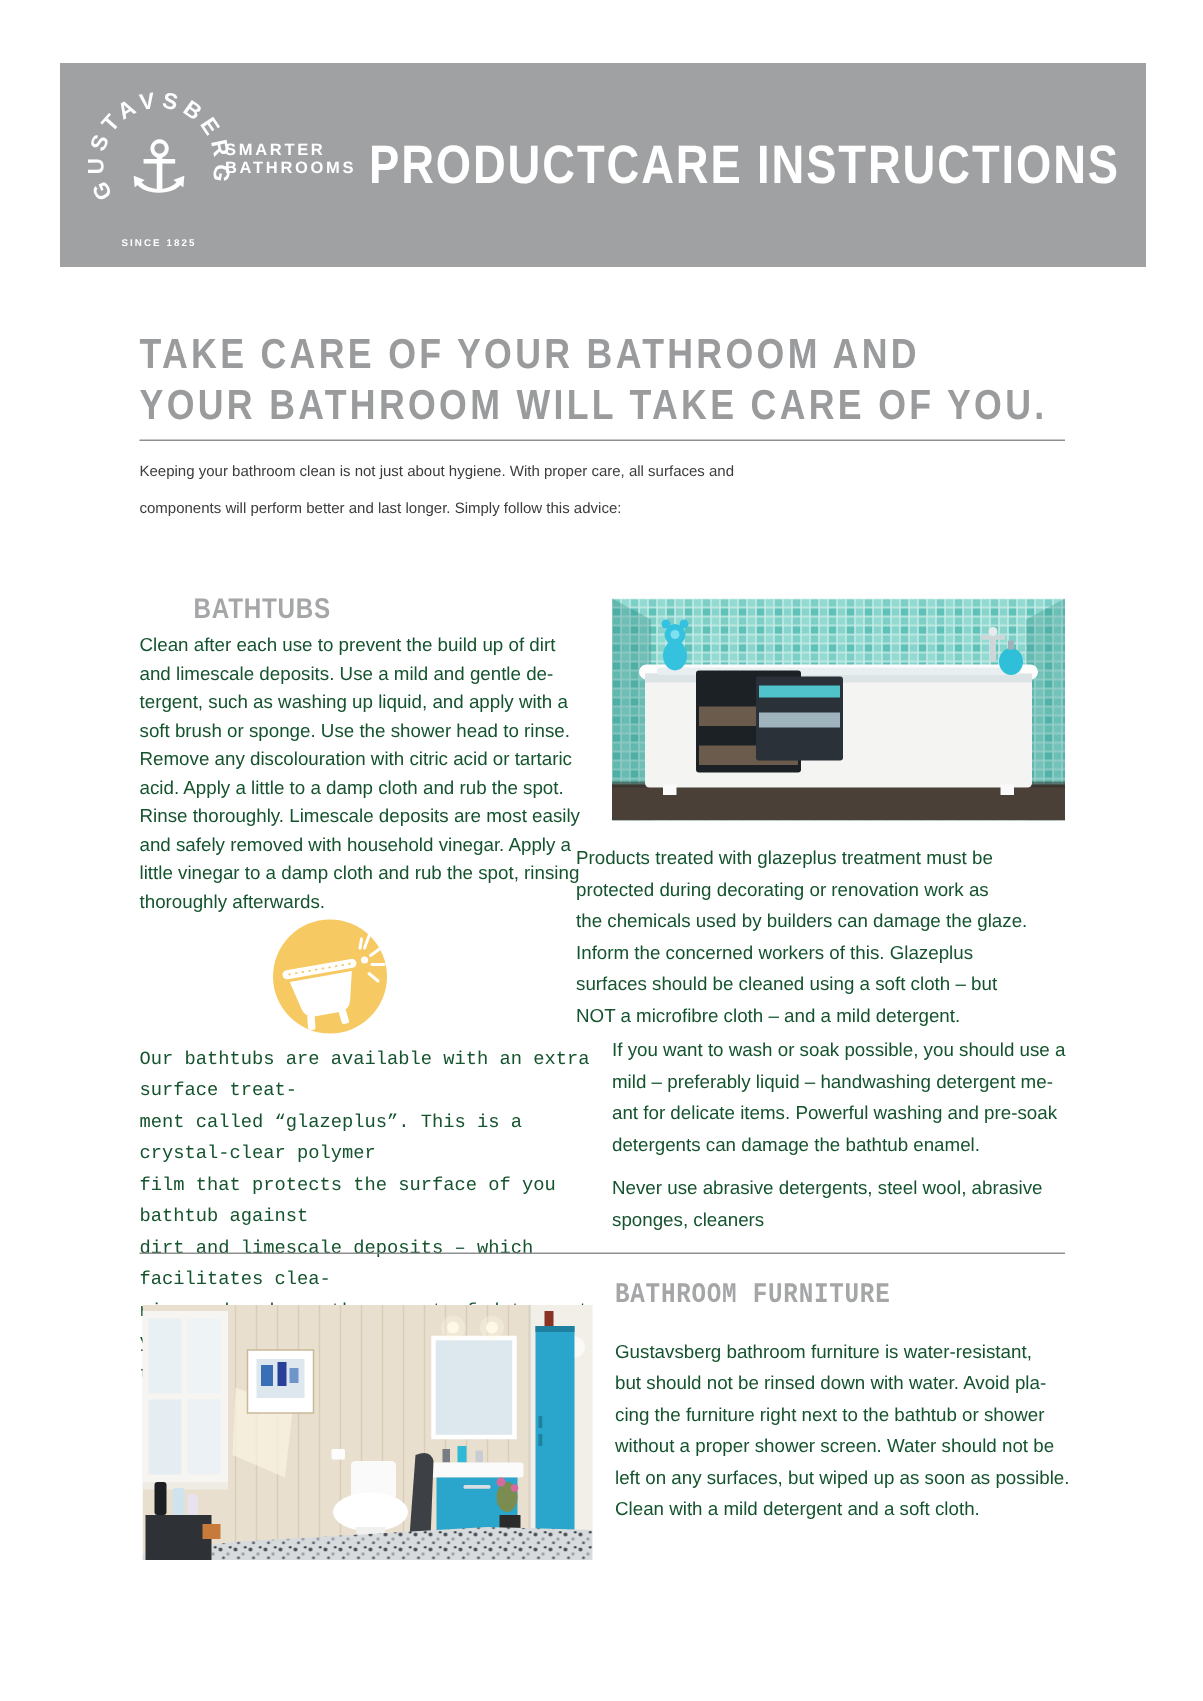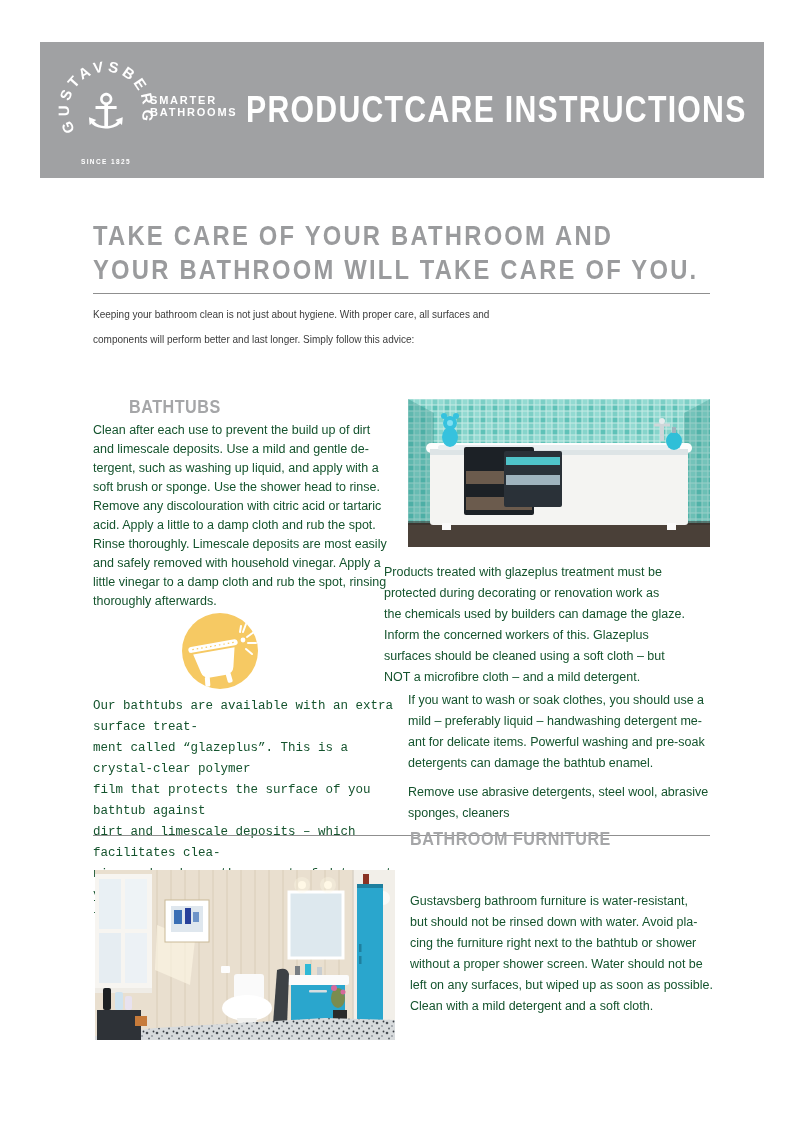--- a/index.html
+++ b/index.html
@@ -180,26 +180,26 @@
     </svg>
   </figure>
 
   <div class="abs body-text" style="left:384px; top:562px;">Products treated with glazeplus treatment must be
 protected during decorating or renovation work as
 the chemicals used by builders can damage the glaze.
 Inform the concerned workers of this. Glazeplus
 surfaces should be cleaned using a soft cloth – but
 NOT a microfibre cloth – and a mild detergent.</div>
 
-  <div class="abs body-text" style="left:408px; top:690px;">If you want to wash or soak clothes, you should use a
+  <div class="abs body-text" style="left:408px; top:690px;">If you want to wash or soak possible, you should use a
 mild – preferably liquid – handwashing detergent me-
 ant for delicate items. Powerful washing and pre-soak
 detergents can damage the bathtub enamel.</div>
 
-  <div class="abs body-text" style="left:408px; top:782px;">Remove use abrasive detergents, steel wool, abrasive
+  <div class="abs body-text" style="left:408px; top:782px;">Never use abrasive detergents, steel wool, abrasive
 sponges, cleaners</div>
 
   <div class="abs rule rule2"></div>
 
   <figure class="abs" style="left:95px; top:870px;">
     <svg class="photo" width="300" height="170" viewBox="0 0 300 170">
       <defs>
         <pattern id="speckle" width="10" height="10" patternUnits="userSpaceOnUse">
           <rect width="10" height="10" fill="#d8dbdd"></rect>
           <circle cx="2" cy="3" r="1.3" fill="#4a4f55"></circle>
@@ -297,21 +297,21 @@
       <g>
         <rect x="2" y="140" width="44" height="30" fill="#2e3237"></rect>
         <rect x="8" y="118" width="8" height="22" rx="2" fill="#1d2023"></rect>
         <rect x="20" y="122" width="8" height="18" rx="2" fill="#cfe3ef"></rect>
         <rect x="30" y="126" width="7" height="14" rx="2" fill="#e8e2ef"></rect>
         <rect x="40" y="146" width="12" height="10" fill="#c77b3a"></rect>
       </g>
     </svg>
   </figure>
 
-  <div class="abs sec-heading-wrap" style="left:410px; top:828px;">
+  <div class="abs sec-heading-wrap" style="left:410px; top:852px;font-family:Liberation Mono, monospace;">
     <span class="sec-heading">BATHROOM FURNITURE</span>
   </div>
 
   <div class="abs body-text" style="left:410px; top:891px;">Gustavsberg bathroom furniture is water-resistant,
 but should not be rinsed down with water. Avoid pla-
 cing the furniture right next to the bathtub or shower
 without a proper shower screen. Water should not be
 left on any surfaces, but wiped up as soon as possible.
 Clean with a mild detergent and a soft cloth.</div>
 

